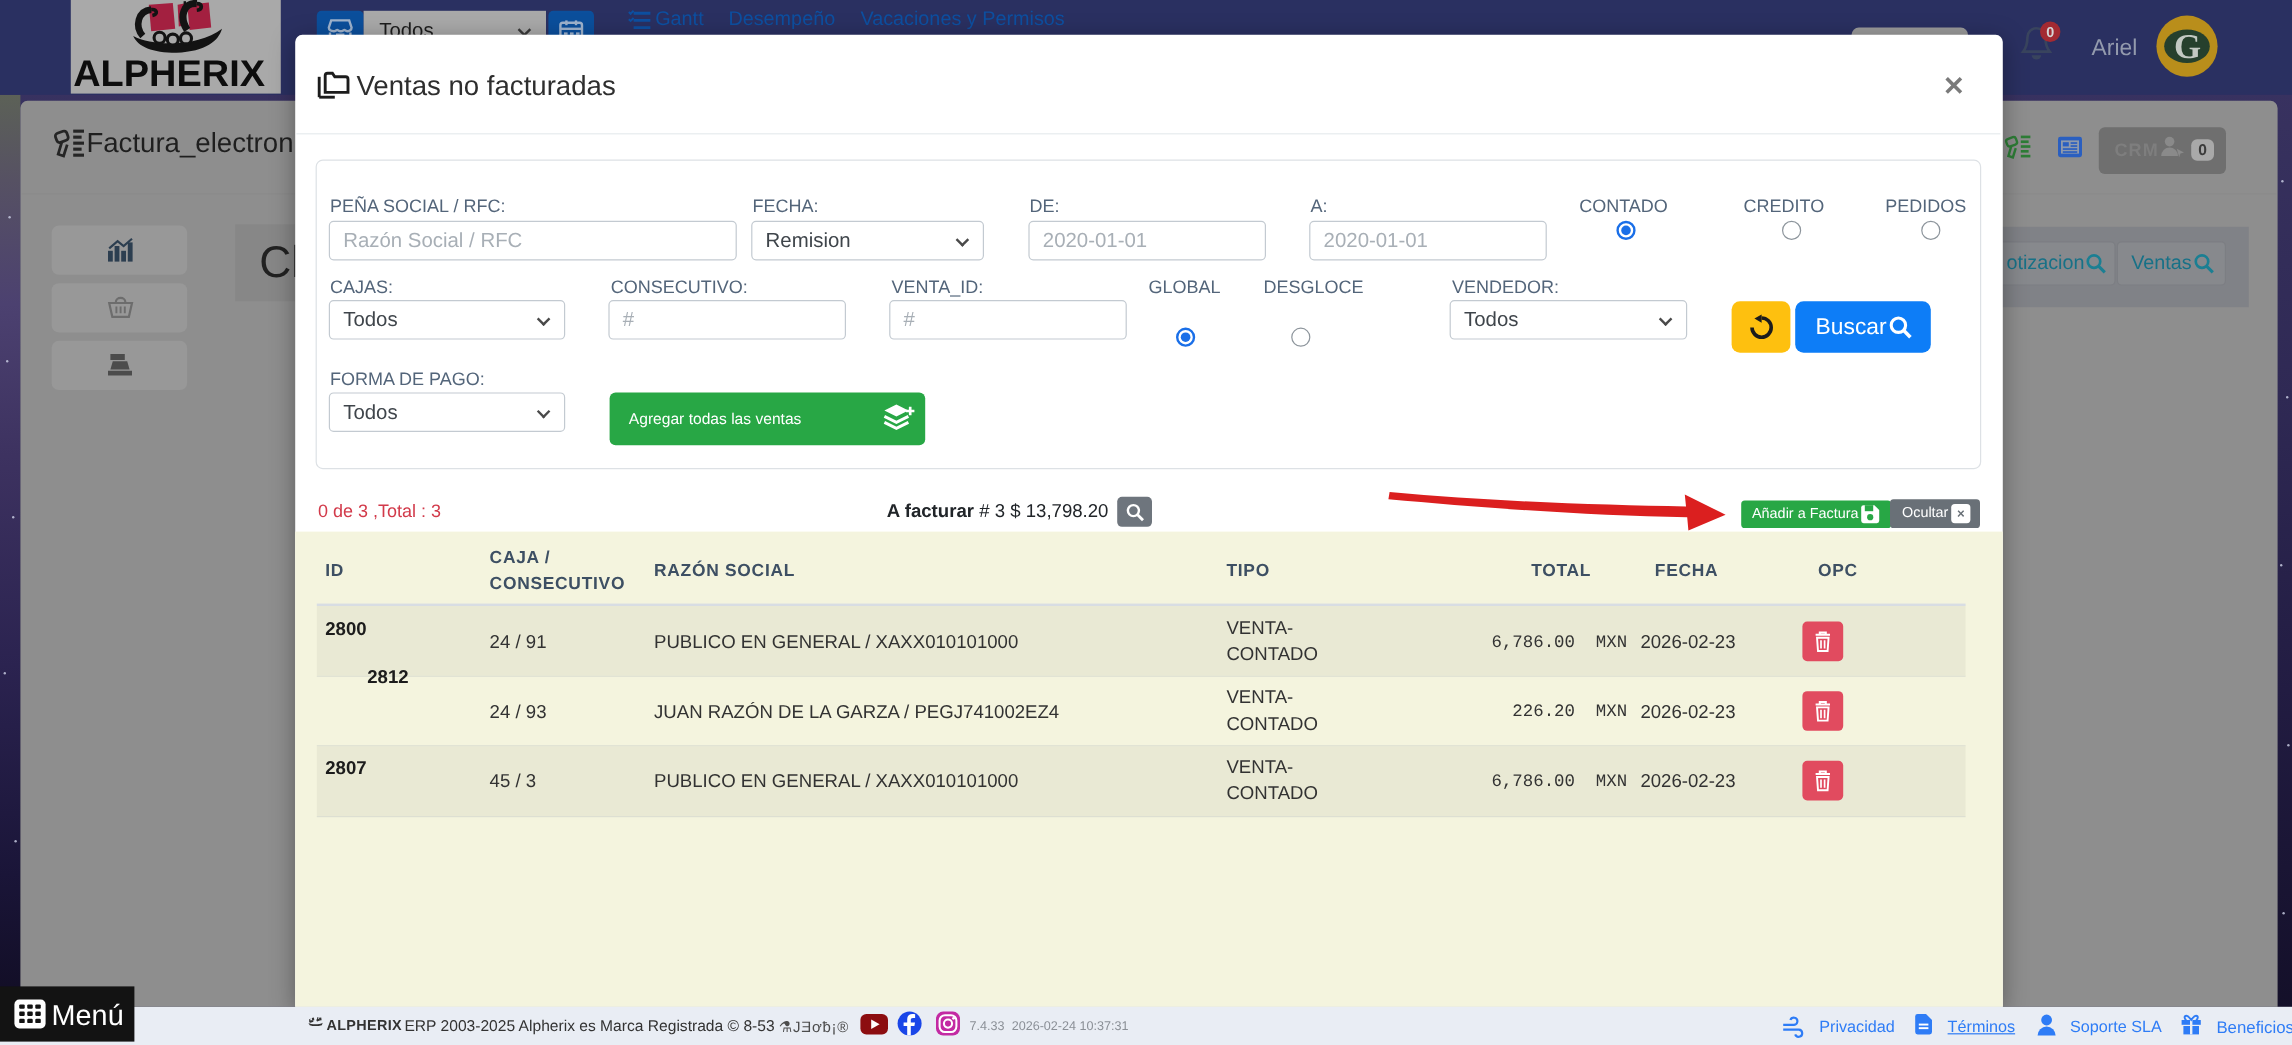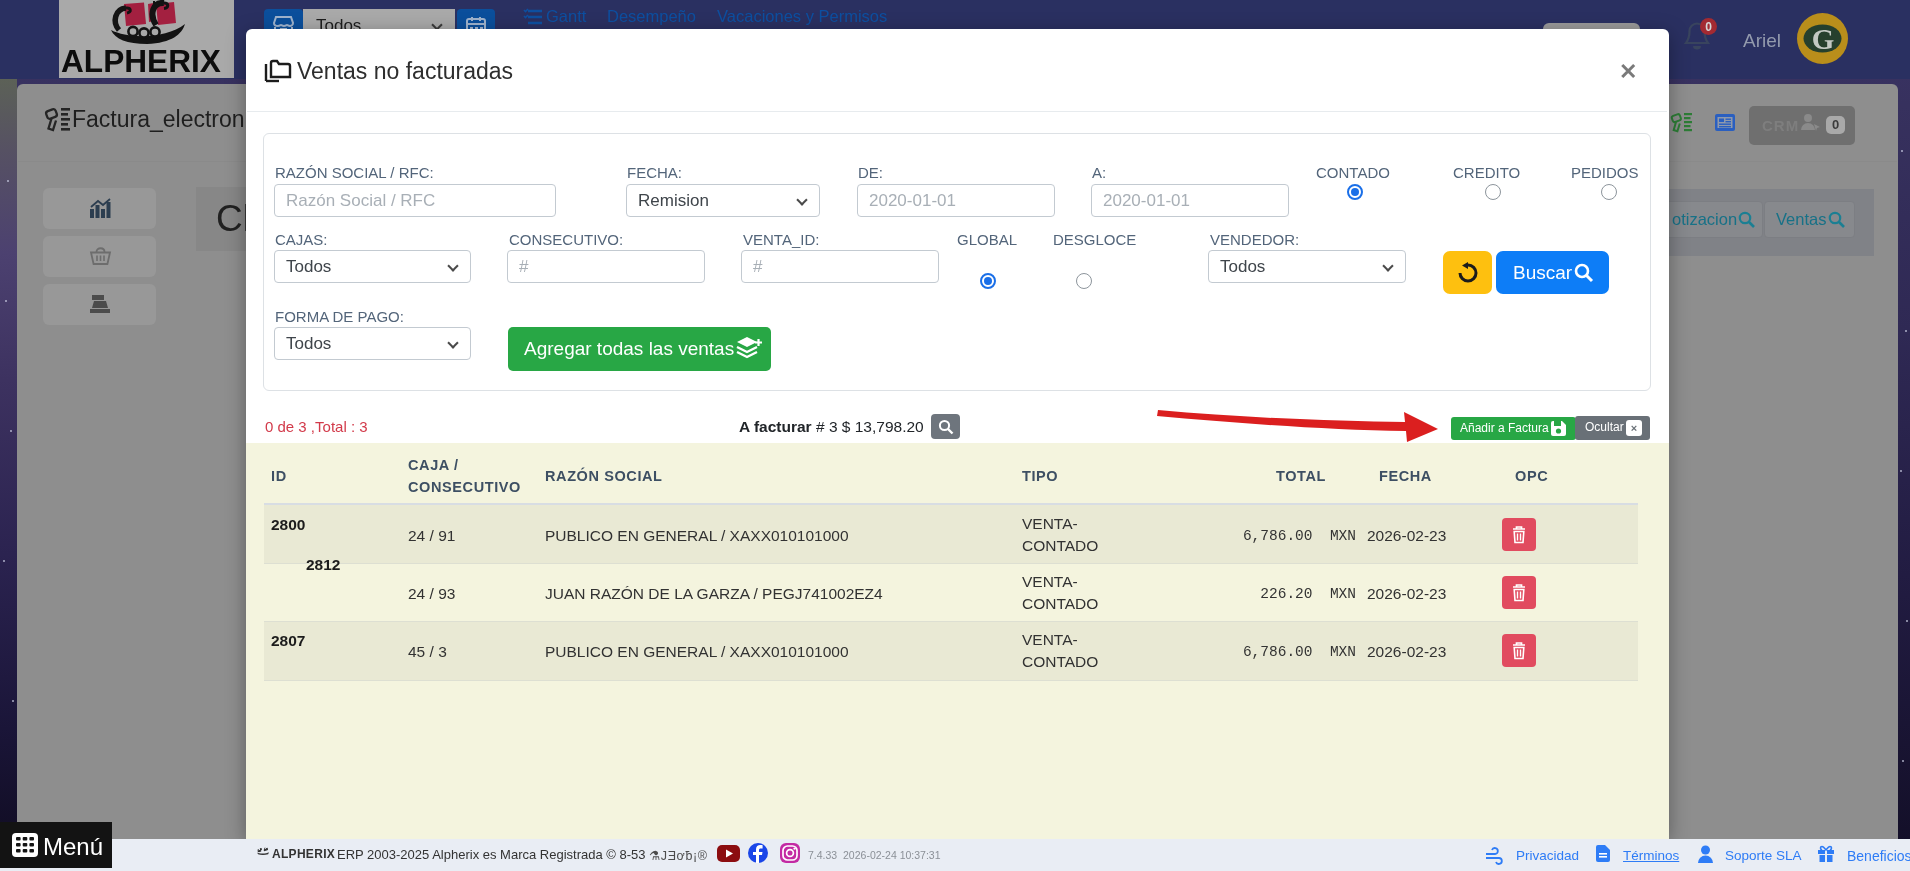--- a/index.html
+++ b/index.html
@@ -58,21 +58,21 @@
 .lbl { position:absolute; color:#53657a; font-size:15px; }
 .inp { position:absolute; height:33px; border:1px solid #c3cad1; border-radius:4px; background:#fff; font-size:17px; color:#3f454b; line-height:31px; padding-left:11px; }
 .ph { color:#a8afb6; }
 .caret { position:absolute; width:8px; height:8px; border-right:2px solid #4a4a4a; border-bottom:2px solid #4a4a4a; transform:rotate(45deg); }
 .radio { position:absolute; width:16px; height:16px; border-radius:50%; border:1.5px solid #8d959c; background:#fff; }
 .radio.on { border:2px solid #1a6fe8; }
 .radio.on::after { content:""; position:absolute; left:2px; top:2px; width:8px; height:8px; border-radius:50%; background:#1a6fe8; }
 .btn { position:absolute; border-radius:5px; color:#fff; }
 #ybtn { left:1443px; top:251px; width:49px; height:43px; background:#fec00f; border-radius:7px; }
 #buscar { left:1496px; top:251px; width:113px; height:43px; background:#0d7df7; font-size:19px; border-radius:7px; }
-#addall { left:508px; top:327px; width:263px; height:44px; background:#28a745; font-size:19px; }
+#addall { left:508px; top:327px; width:263px; height:44px; background:#28a745; font-size:13px; }
 #redtxt { left:265px; top:418px; font-size:15px; color:#d23a4a; }
 #afact { left:739px; top:418px; font-size:15.5px; color:#212529; }
 #srchbtn { left:931px; top:414px; width:29px; height:25px; background:#6e757d; border-radius:4px; }
 #anadir { left:1451px; top:417px; width:125px; height:23px; background:#28a745; font-size:12px; border-radius:3px; text-align:left; padding-left:9px; line-height:22px;}
 #ocultar { left:1575px; top:416px; width:75px; height:24px; background:#697077; font-size:12px; border-radius:3px; }
 
 
 #beige { left:246px; top:443px; width:1423px; height:396px; background:#f4f4de; }
 #thline { left:264px; top:503px; width:1374px; height:2px; background:#d8dde3; }
 .th { position:absolute; color:#3d4f63; font-weight:bold; font-size:14.5px; letter-spacing:0.6px; }
@@ -239,22 +239,22 @@
 <svg style="left:265px;top:60px;" width="27" height="22" viewBox="0 0 27 22">
   <path d="M1 21 L1 4" stroke="#1c1c1c" stroke-width="2.4" fill="none"></path>
   <path d="M1 21 L14 21" stroke="#1c1c1c" stroke-width="2.4" fill="none"></path>
   <path d="M6 17 V3 a2 2 0 0 1 2 -2 h4 l2 3 h9 a2 2 0 0 1 2 2 v11 z" fill="none" stroke="#1c1c1c" stroke-width="2.4"></path>
 </svg>
 <div id="mtitle" class="abs">Ventas no facturadas</div>
 <div id="mclose" class="abs">✕</div>
 
 <div id="fcard" class="abs"></div>
 
-<div class="lbl" style="left:275px;top:164px;">RAZÓN SOCIAL / RFC:</div>
-<div class="inp" style="left:274px;top:184px;width:282px;"><span class="ph">Razón Social / RFC</span></div>
+<div class="lbl" style="left:275px;top:164px;">PEÑA SOCIAL / RFC:</div>
+<div class="inp" style="left:274px;top:184px;width:340px;"><span class="ph">Razón Social / RFC</span></div>
 <div class="lbl" style="left:627px;top:164px;">FECHA:</div>
 <div class="inp" style="left:626px;top:184px;width:194px;">Remision<span class="caret" style="right:13px;top:11px;"></span></div>
 <div class="lbl" style="left:858px;top:164px;">DE:</div>
 <div class="inp" style="left:857px;top:184px;width:198px;"><span class="ph">2020-01-01</span></div>
 <div class="lbl" style="left:1092px;top:164px;">A:</div>
 <div class="inp" style="left:1091px;top:184px;width:198px;"><span class="ph">2020-01-01</span></div>
 <div class="lbl" style="left:1316px;top:164px;">CONTADO</div>
 <div class="radio on" style="left:1347px;top:184px;"></div>
 <div class="lbl" style="left:1453px;top:164px;">CREDITO</div>
 <div class="radio" style="left:1485px;top:184px;"></div>

